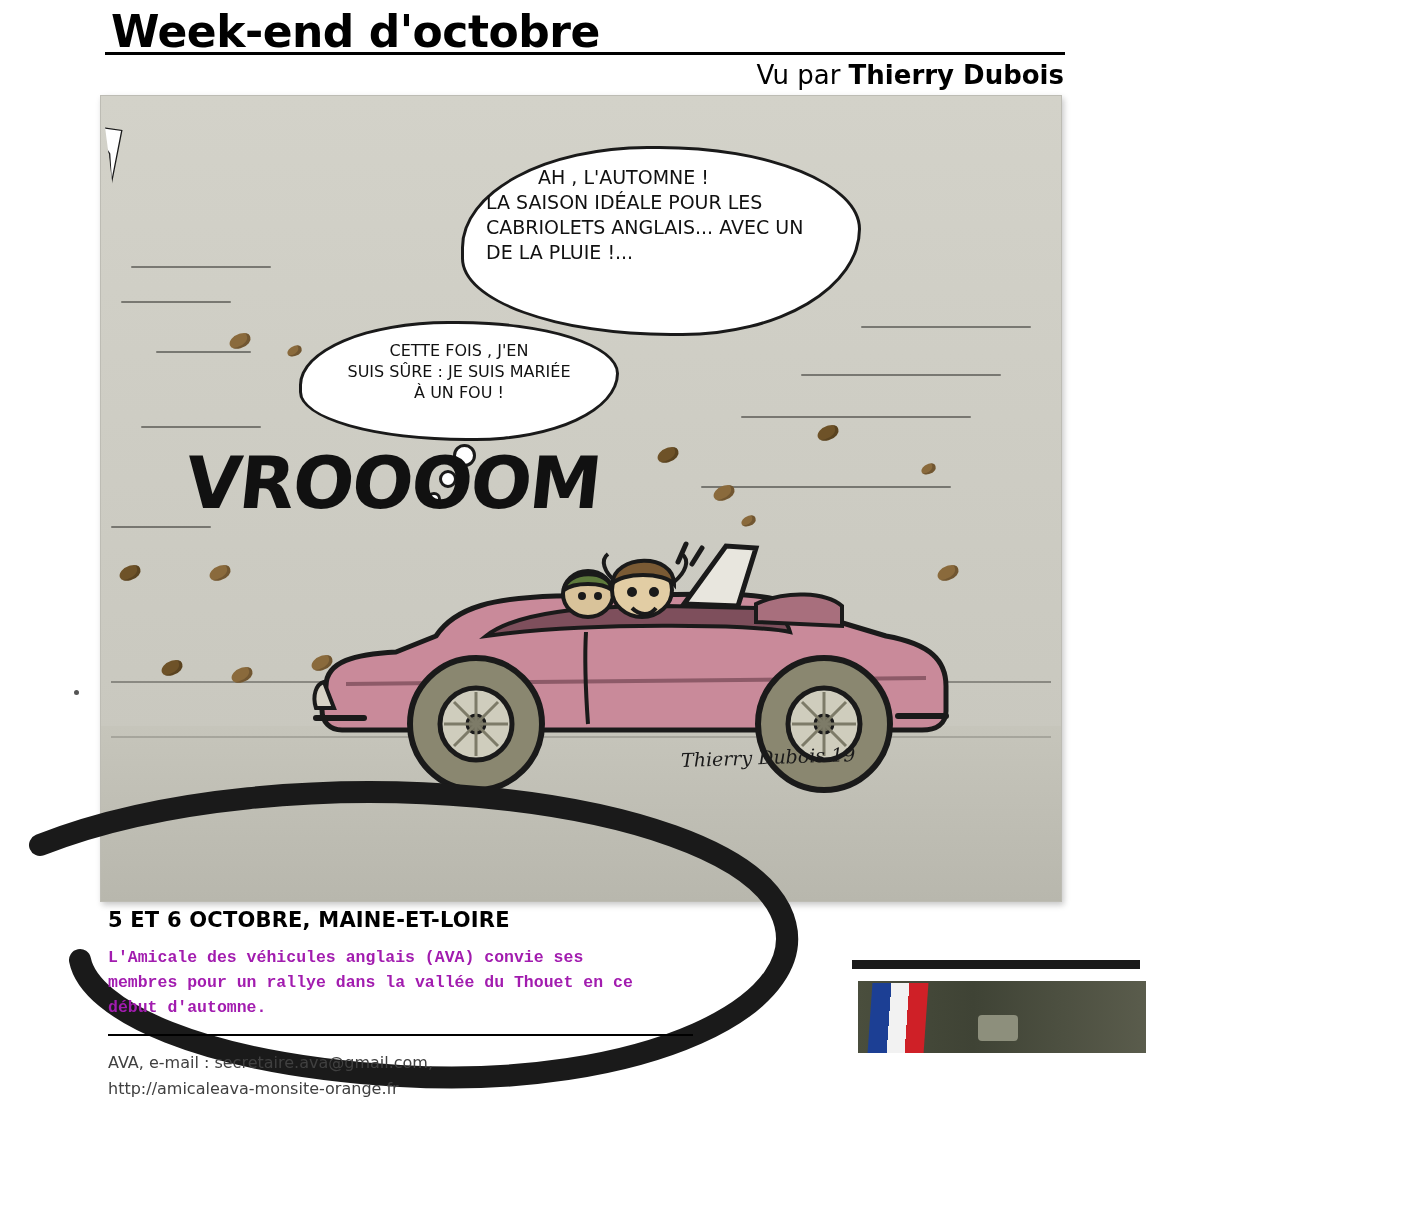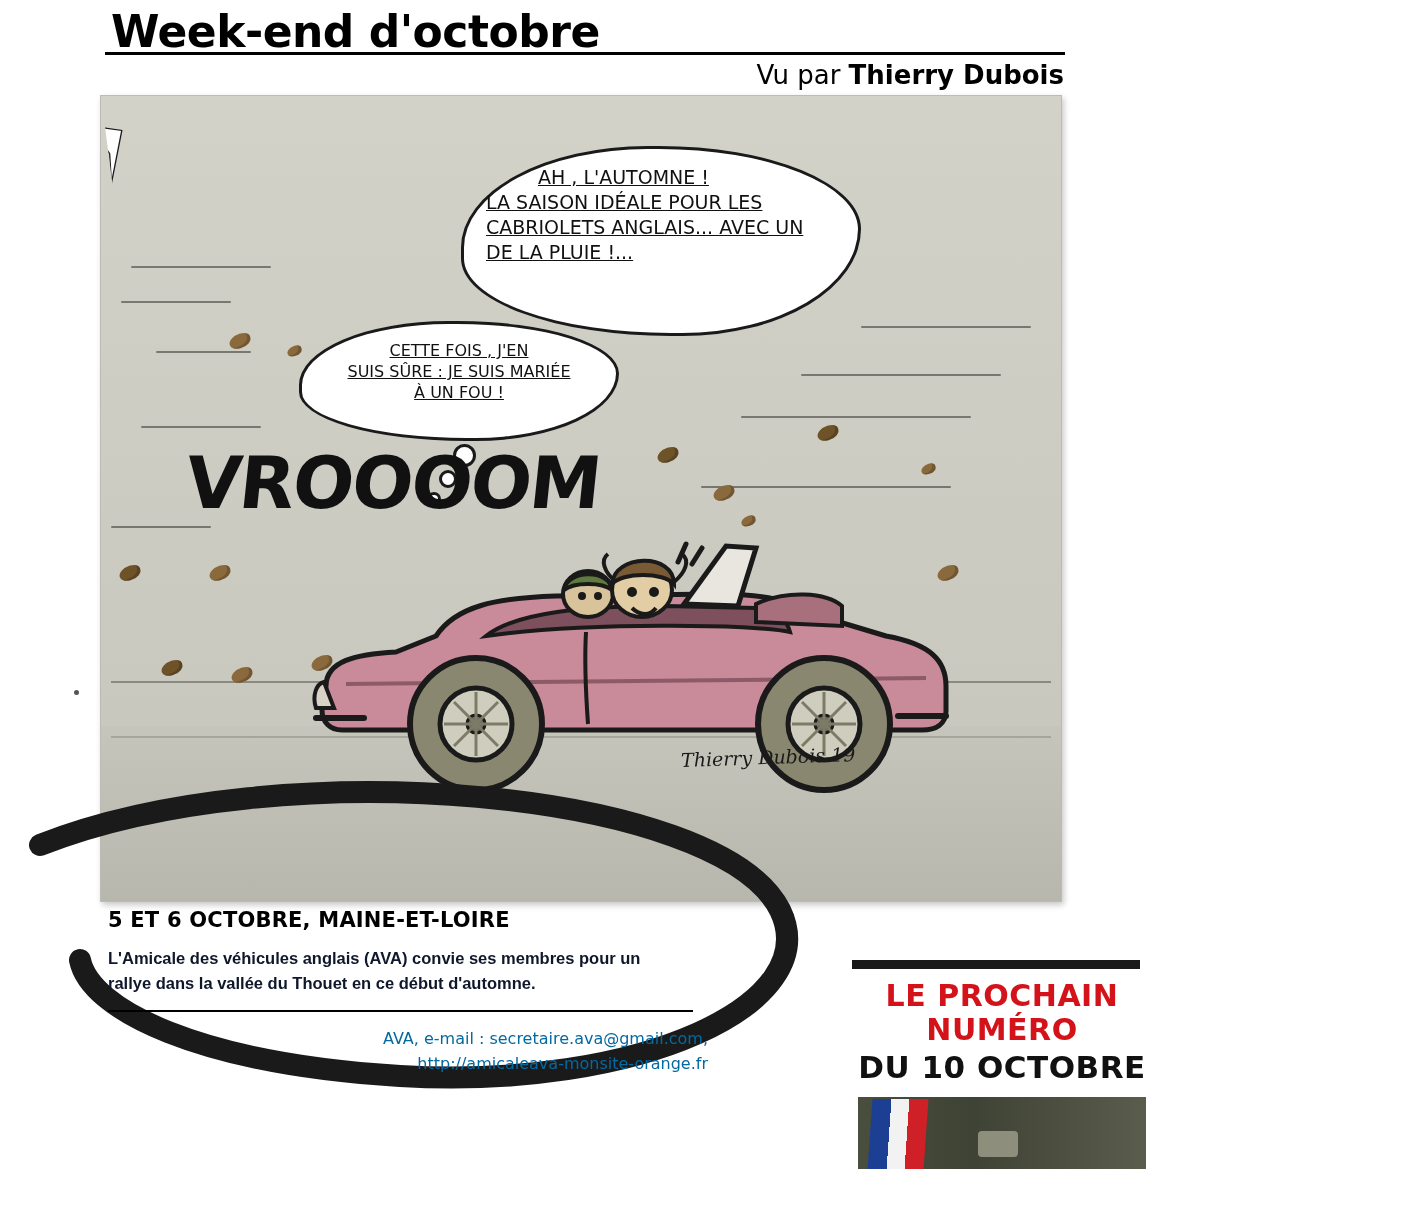--- a/index.html
+++ b/index.html
@@ -97,21 +97,20 @@
   .bubble {
     position: absolute;
     background: #ffffff;
     border: 3px solid #1a1a1a;
     border-radius: 48% 52% 46% 54% / 55% 45% 58% 42%;
     box-sizing: border-box;
     padding: 16px 22px;
     font-family: "DejaVu Sans", sans-serif;
     color: #111;
     line-height: 1.32;
-    text-decoration: underline;
   }
   #bubble-driver {
     left: 360px; top: 50px;
     width: 400px; height: 190px;
     font-size: 19px;
     text-align: left;
   }
   #bubble-passenger {
     left: 198px; top: 225px;
     width: 320px; height: 120px;
@@ -169,39 +168,38 @@
     font-size: 21px;
     font-weight: bold;
     font-family: "DejaVu Sans", sans-serif;
     letter-spacing: 0.2px;
     color: #000;
     margin-bottom: 14px;
     margin-top: 43px;
   }
   #event-desc {
     font-size: 16.5px;
-    font-family: Liberation Sans, sans-serif;
+    font-family: Liberation Mono, monospace;
     font-weight: bold;
     line-height: 1.5;
-    color: #0f172a;
+    color: #a21caf;
     width: 545px;
   }
   #event-rule {
     margin-top: 14px;
     width: 585px;
     height: 2px;
     background: #000;
   }
   #event-contact {
     margin-top: 14px;
     font-size: 16px;
     font-family: "DejaVu Sans", sans-serif;
     line-height: 1.6;
-    color: #0369a1;
-    text-align: right;
+    color: #404040;
   }
 
   
   #next-issue { position: absolute; left: 852px; top: 960px; width: 300px; }
   #next-issue-rule { width: 288px; height: 9px; background: #1a1a1a; }
   #next-issue-text {
     margin-top: 10px;
     text-align: center;
     font-family: "DejaVu Sans", sans-serif;
     font-weight: bold;
@@ -394,22 +392,17 @@
   <div id="event-desc">L'Amicale des véhicules anglais (AVA) convie ses membres pour un rallye dans la vallée du Thouet en ce début d'automne.</div>
   <div id="event-rule"></div>
   <div id="event-contact">
     <div>AVA, e-mail : secretaire.ava@gmail.com,</div>
     <div>http://amicaleava-monsite-orange.fr</div>
   </div>
 </div>
 
 <div id="next-issue">
   <div id="next-issue-rule"></div>
-  <div id="next-issue-text">
-    <div id="next-issue-l1">LE PROCHAIN</div>
-    <div id="next-issue-l2">NUMÉRO</div>
-    <div id="next-issue-l3">DU 10 OCTOBRE</div>
-  </div>
   <div id="next-issue-thumb">
     <div class="flag"></div>
     <div class="blob"></div>
   </div>
 </div>
 
 </body></html>

